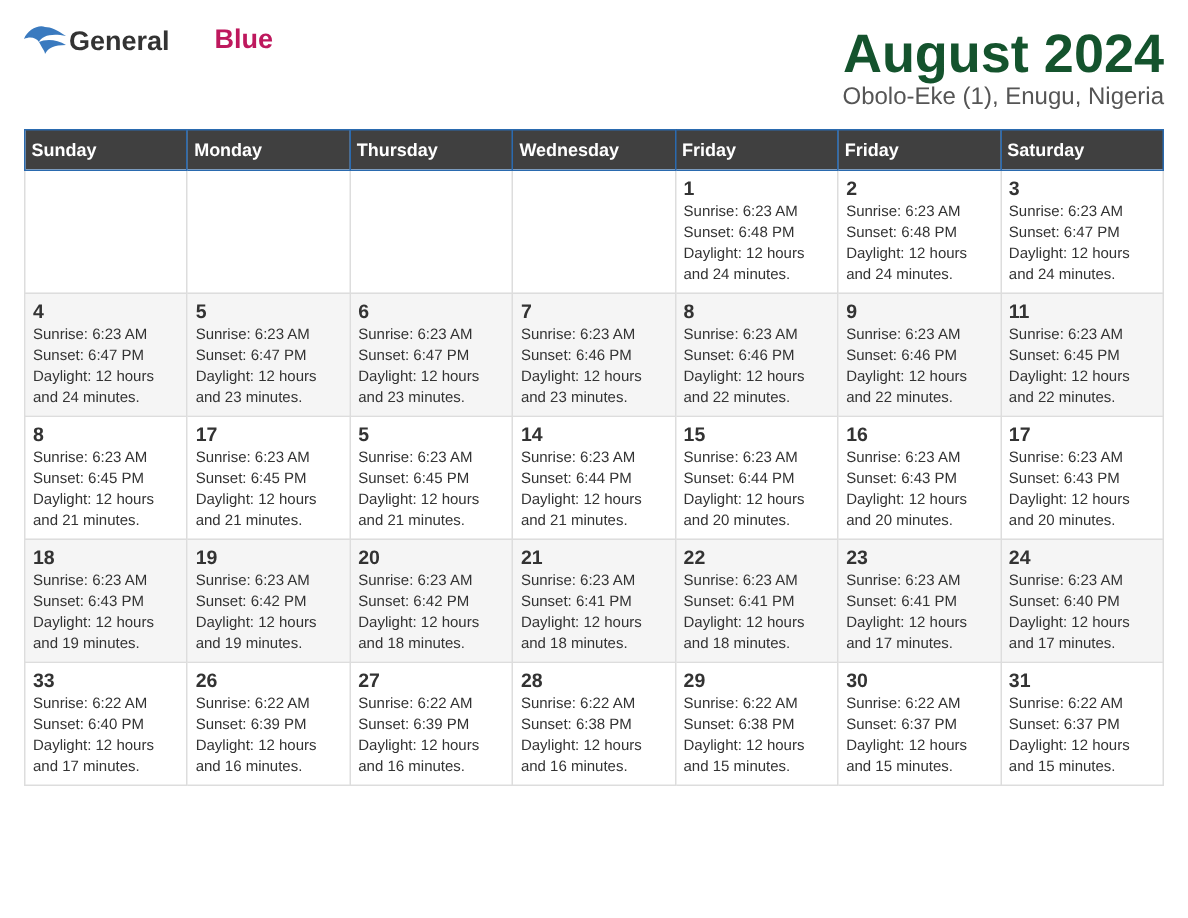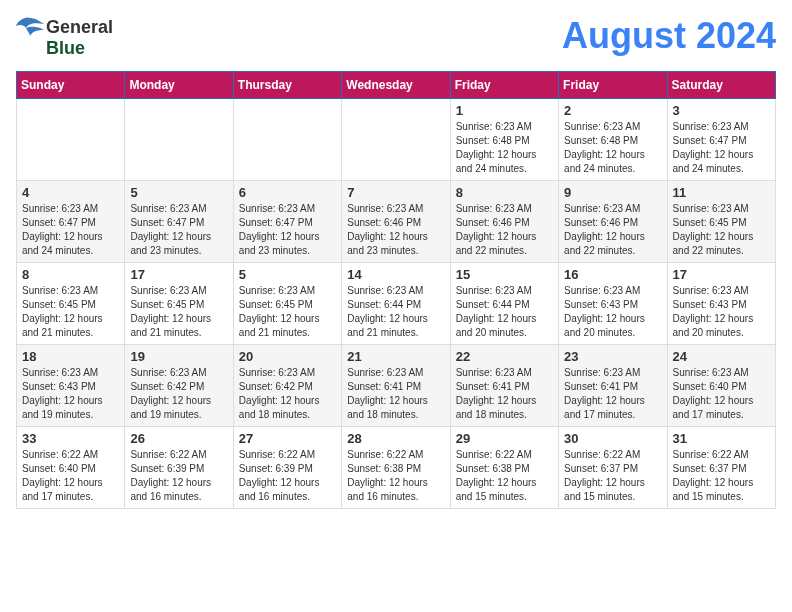--- a/index.html
+++ b/index.html
@@ -11,44 +11,44 @@
       padding: 16px;
     }
     .header-section {
       display: flex;
       align-items: flex-start;
       justify-content: space-between;
       margin-bottom: 12px;
     }
     .logo {
       display: flex;
-      flex-direction: column;
+      flex-direction: row;
       align-items: flex-start;
     }
     .logo-line1 { display: flex; align-items: center; gap: 2px; }
     .title-section {
       text-align: right;
     }
     .main-title {
       font-size: 36px;
       font-weight: bold;
-      color: #3b82f6;
+      color: #14532d;
       line-height: 1.1;
     }
     .subtitle {
       font-size: 16px;
       color: #555;
     }
     .calendar-table {
       width: 100%;
       border-collapse: collapse;
       font-size: 11px;
     }
     .calendar-table thead tr th {
-      background-color: #be185d;
+      background-color: #404040;
       color: #fff;
       padding: 6px 4px;
       text-align: left;
       font-size: 12px;
       font-weight: bold;
       border: 1px solid #2a6aaf;
     }
     .calendar-table tbody tr td {
       border: 1px solid #ddd;
       padding: 4px 5px;
@@ -81,24 +81,25 @@
 
 <div class="header-section">
   <div class="logo">
     <div class="logo-line1">
       <svg width="28" height="22" viewBox="0 0 28 22">
         <path d="M14 2 C10 0, 2 4, 0 10 C4 8, 8 9, 10 12 C12 8, 18 6, 28 8 C22 4, 18 2, 14 2Z" fill="#3a7abf"></path>
         <path d="M10 12 C12 16, 14 18, 14 20 C16 16, 20 14, 28 14 C22 10, 14 10, 10 12Z" fill="#3a7abf"></path>
       </svg>
       <span style="font-size:18px;font-weight:bold;color:#333;">General</span>
     </div>
-    <span style="font-size:18px;font-weight:bold;color:#14532d;margin-left:30px;">Blue</span>
+    <span style="font-size:18px;font-weight:bold;color:#be185d;margin-left:30px;">Blue</span>
   </div>
   <div class="title-section">
     <div class="main-title">August 2024</div>
+    <div class="subtitle">Obolo-Eke (1), Enugu, Nigeria</div>
   </div>
 </div>
 
 <table class="calendar-table">
   <thead>
     <tr>
       <th>Sunday</th>
       <th>Monday</th>
       <th>Thursday</th>
       <th>Wednesday</th>

